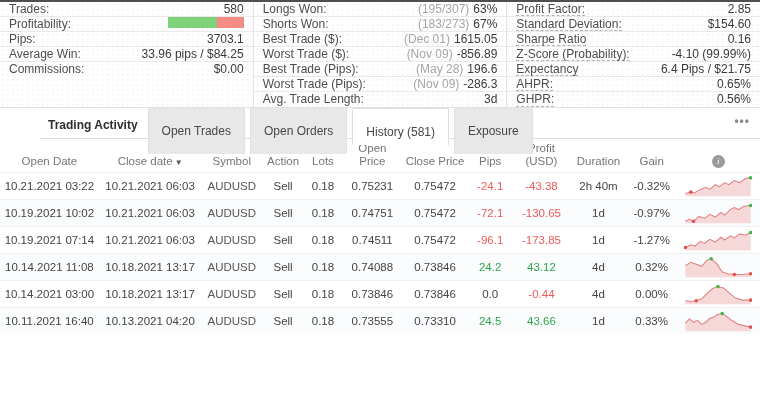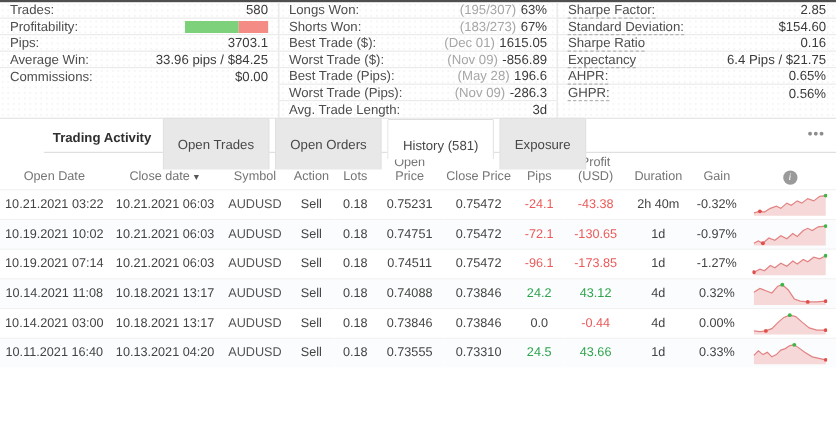--- a/index.html
+++ b/index.html
@@ -5,21 +5,21 @@
   * { box-sizing: border-box; margin: 0; padding: 0; }
   html,body { width: 760px; height: 403px; overflow: hidden; background: #fff;
     font-family: "Liberation Sans", sans-serif; font-size: 12px; color: #3f3f3f; }
 
   
   .stats { display: flex; border-top: 2px solid #4f4f4f; border-bottom: 1px solid #e2e2e2;
     background-image: radial-gradient(circle, rgba(110,110,140,0.07) 1px, transparent 1px);
     background-size: 5px 5px; }
   .stat-col { flex: 1; }
   .stat-col + .stat-col { border-left: 1px solid #e4e4e4; }
-  .stat-row { height: 15px; display: flex; align-items: center; justify-content: space-between;
+  .stat-row { height: 15px; display: flex; justify-content: space-between;
     padding: 0 9px; border-bottom: 1px solid #e9e9e9; }
   .stat-row:last-child { border-bottom: none; }
   .stat-label { color: #4d4d4d; white-space: nowrap; }
   .stat-label.tip { border-bottom: 1px dashed #b5b5b5; cursor: help; }
   .stat-value { color: #3a3a3a; white-space: nowrap; }
   .stat-muted { color: #a6a6a6; margin-right: 4px; }
 
   .profit-bar { width: 76px; height: 11px; display: flex; overflow: hidden; }
   .profit-bar .seg-green { height: 100%; }
   .profit-bar .seg-red { height: 100%;
@@ -104,30 +104,34 @@
         <span class="stat-label">Worst Trade (Pips):</span>
         <span class="stat-value"><span class="stat-muted">(Nov 09)</span>-286.3</span>
       </div>
       <div class="stat-row">
         <span class="stat-label">Avg. Trade Length:</span>
         <span class="stat-value">3d</span>
       </div>
     </div>
     <div class="stat-col">
       <div class="stat-row">
-        <span class="stat-label tip">Sharpe Factor:</span>
+        <span class="stat-label tip">Profit Factor:</span>
         <span class="stat-value">2.85</span>
       </div>
       <div class="stat-row">
         <span class="stat-label tip">Standard Deviation:</span>
         <span class="stat-value">$154.60</span>
       </div>
       <div class="stat-row">
         <span class="stat-label tip">Sharpe Ratio</span>
         <span class="stat-value">0.16</span>
+      </div>
+      <div class="stat-row">
+        <span class="stat-label tip">Z-Score (Probability):</span>
+        <span class="stat-value">-4.10 (99.99%)</span>
       </div>
       <div class="stat-row">
         <span class="stat-label tip">Expectancy</span>
         <span class="stat-value">6.4 Pips / $21.75</span>
       </div>
       <div class="stat-row">
         <span class="stat-label tip">AHPR:</span>
         <span class="stat-value">0.65%</span>
       </div>
       <div class="stat-row">

